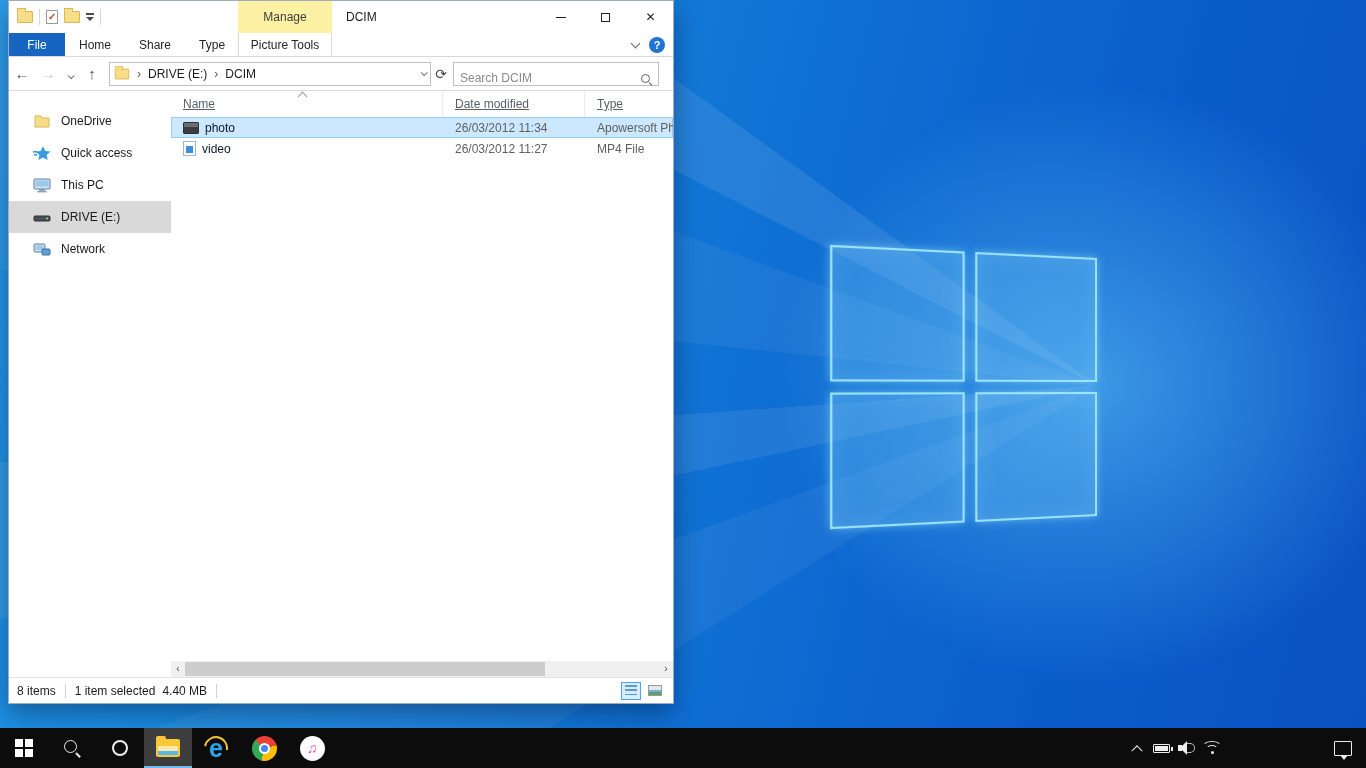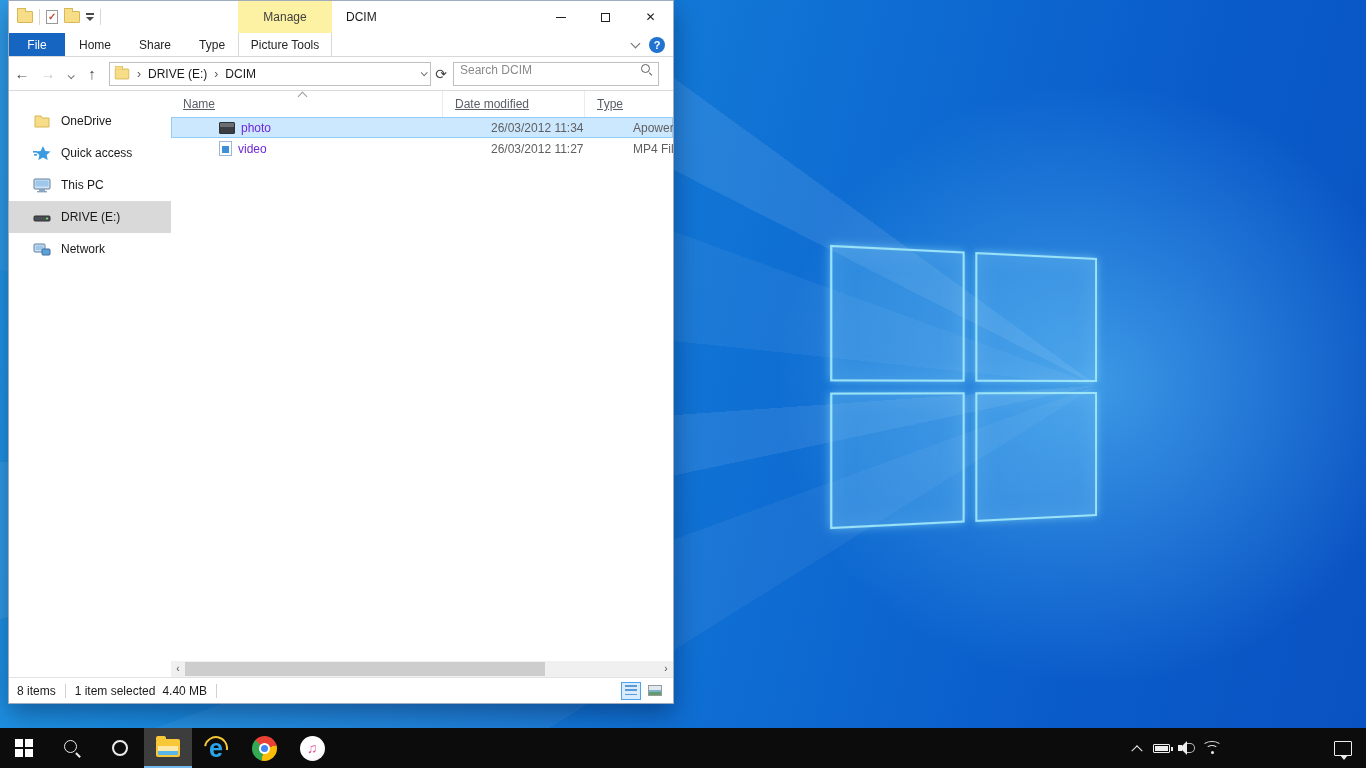--- a/index.html
+++ b/index.html
@@ -74,21 +74,21 @@
   .nav-btn.disabled { color:#c8c8c8; }
   .nav-btn.small { width:18px; }
   .chev-dn { display:inline-block; width:5px; height:5px; border-right:1.2px solid #777; border-bottom:1.2px solid #777; transform:rotate(45deg) translateY(-1px); }
   .addr-box { position:relative; margin-left:4px; width:322px; height:24px; border:1px solid #bfbfbf; background:#fff;
     display:flex; align-items:center; padding:0 4px; gap:6px; }
   .crumb { color:#1a1a1a; }
   .crumb-sep { color:#555; font-size:12px; padding:0 1px; }
   .addr-chev { margin-left:auto; }
   .refresh-btn { width:20px; text-align:center; font-size:14px; color:#444; }
   .search-box { margin-left:2px; width:206px; height:24px; border:1px solid #bfbfbf; background:#fff;
-    display:flex; align-items:flex-start; padding:0 6px; }
+    display:flex; align-items:flex-end; padding:0 6px; }
   .search-box input { flex:1; border:none; outline:none; font-family:"Liberation Sans",sans-serif; font-size:12px; color:#333; }
   .search-box input::placeholder { color:#8a8a8a; }
   .mag { position:relative; width:12px; height:12px; flex:none; }
   .mag::before { content:""; position:absolute; left:1px; top:1px; width:7px; height:7px; border:1.4px solid #5e5e5e; border-radius:50%; }
   .mag::after { content:""; position:absolute; left:9px; top:9px; width:4px; height:1.4px; background:#5e5e5e; transform:rotate(45deg); transform-origin:left center; }
 
   
   .main { flex:1; display:flex; min-height:0; }
   .navpane { width:162px; flex:none; padding-top:14px; }
   .nav-item { height:32px; display:flex; align-items:center; padding-left:24px; gap:10px; }
@@ -102,21 +102,21 @@
   .cols { position:relative; height:26px; flex:none; display:flex; align-items:center; color:#5a5f66; }
   .col { padding-left:12px; height:100%; display:flex; align-items:center; border-right:1px solid #ebebeb;text-decoration:underline; }
   .col.name { width:272px; position:relative; }
   .col.date { width:142px; }
   .col.type { flex:1; border-right:none; }
   .sort-caret { position:absolute; left:128px; top:2px; width:7px; height:7px;
     border-left:1.4px solid #9a9a9a; border-top:1.4px solid #9a9a9a; transform:rotate(45deg); }
   .row { height:21px; display:flex; align-items:center; }
   .row.selected { background:#cce8ff; box-shadow:inset 0 0 0 1px #94cdf7; }
   .cell { padding-left:12px; overflow:hidden; white-space:nowrap; }
-  .cell.name { width:272px; display:flex; align-items:center; gap:6px; color:#6d28d9;margin-left:36px; }
+  .cell.name { width:272px; display:flex; align-items:center; gap:6px; color:#0f172a; }
   .cell.date { width:142px; color:#5f5f5f; }
   .cell.type { flex:1; color:#5f5f5f; }
   .fi-photo { width:16px; height:12px; flex:none; background:linear-gradient(180deg,#6b6f73 0 40%,#3a3e43 40% 100%); border:1px solid #2e3236; border-radius:1px; }
   .fi-video { width:13px; height:15px; flex:none; background:#fff; border:1px solid #9ab6d8; position:relative; }
   .fi-video::before { content:""; position:absolute; left:2px; top:4px; width:7px; height:7px; background:#3f8fd6; }
 
   .spacer { flex:1; }
   .hscroll { height:16px; flex:none; background:#f0f0f0; display:flex; align-items:center; }
   .hs-arrow { width:14px; text-align:center; color:#505050; font-size:10px; line-height:16px; }
   .hs-track { flex:1; height:16px; position:relative; }

